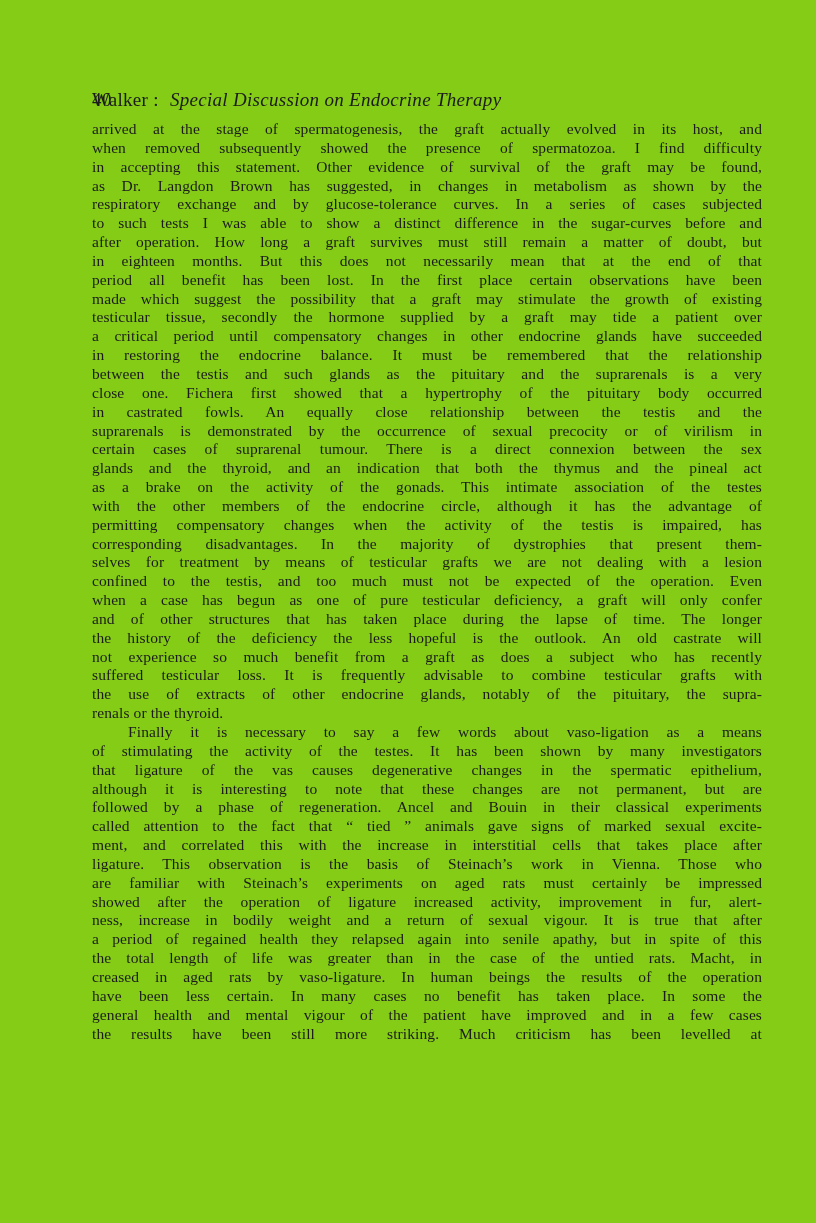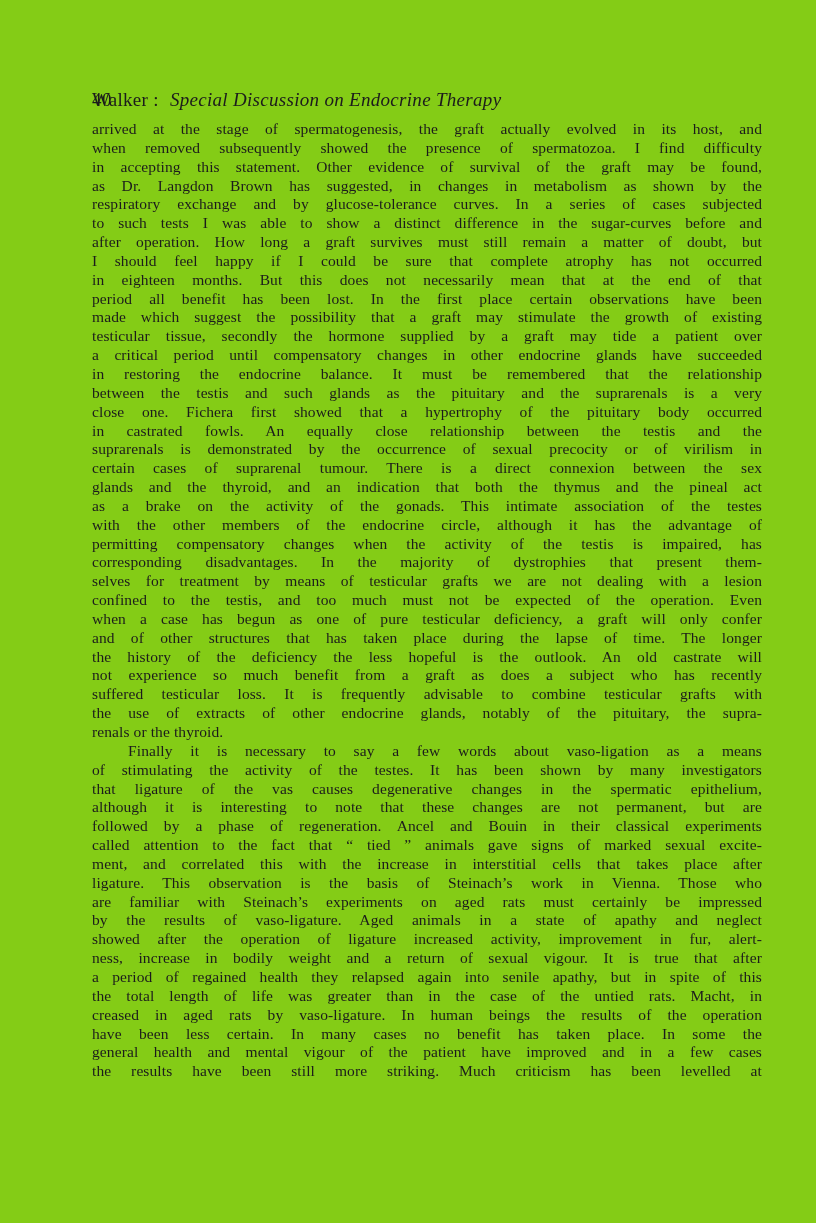--- a/index.html
+++ b/index.html
@@ -81,21 +81,20 @@
 
   <main class="text-column">
     <div class="paragraph">
         <div class="line">arrived at the stage of spermatogenesis, the graft actually evolved in its host, and</div>
         <div class="line">when removed subsequently showed the presence of spermatozoa.  I find difficulty</div>
         <div class="line">in accepting this statement.  Other evidence of survival of the graft may be found,</div>
         <div class="line">as Dr. Langdon Brown has suggested, in changes in metabolism as shown by the</div>
         <div class="line">respiratory exchange and by glucose-tolerance curves.  In a series of cases subjected</div>
         <div class="line">to such tests I was able to show a distinct difference in the sugar-curves before and</div>
         <div class="line">after operation.  How long a graft survives must still remain a matter of doubt, but</div>
-        <div class="line">I should feel happy if I could be sure that complete atrophy has not occurred</div>
         <div class="line">in eighteen months.  But this does not necessarily mean that at the end of that</div>
         <div class="line">period all benefit has been lost.  In the first place certain observations have been</div>
         <div class="line">made which suggest the possibility that a graft may stimulate the growth of existing</div>
         <div class="line">testicular tissue, secondly the hormone supplied by a graft may tide a patient over</div>
         <div class="line">a critical period until compensatory changes in other endocrine glands have succeeded</div>
         <div class="line">in restoring the endocrine balance.  It must be remembered that the relationship</div>
         <div class="line">between the testis and such glands as the pituitary and the suprarenals is a very</div>
         <div class="line">close one.  Fichera first showed that a hypertrophy of the pituitary body occurred</div>
         <div class="line">in castrated fowls.  An equally close relationship between the testis and the</div>
         <div class="line">suprarenals is demonstrated by the occurrence of sexual precocity or of virilism in</div>
@@ -118,21 +117,20 @@
     <div class="paragraph para-justify-last">
         <div class="line indent">Finally it is necessary to say a few words about vaso-ligation as a means</div>
         <div class="line">of stimulating the activity of the testes.  It has been shown by many investigators</div>
         <div class="line">that ligature of the vas causes degenerative changes in the spermatic epithelium,</div>
         <div class="line">although it is interesting to note that these changes are not permanent, but are</div>
         <div class="line">followed by a phase of regeneration.  Ancel and Bouin in their classical experiments</div>
         <div class="line">called attention to the fact that “ tied ” animals gave signs of marked sexual excite-</div>
         <div class="line">ment, and correlated this with the increase in interstitial cells that takes place after</div>
         <div class="line">ligature.  This observation is the basis of Steinach’s work in Vienna.  Those who</div>
         <div class="line">are familiar with Steinach’s experiments on aged rats must certainly be impressed</div>
-        <div class="line">by the results of vaso-ligature.  Aged animals in a state of apathy and neglect</div>
         <div class="line">showed after the operation of ligature increased activity, improvement in fur, alert-</div>
         <div class="line">ness, increase in bodily weight and a return of sexual vigour.  It is true that after</div>
         <div class="line">a period of regained health they relapsed again into senile apathy, but in spite of this</div>
         <div class="line">the total length of life was greater than in the case of the untied rats.  Macht, in</div>
         <div class="line">creased in aged rats by vaso-ligature.  In human beings the results of the operation</div>
         <div class="line">have been less certain.  In many cases no benefit has taken place.  In some the</div>
         <div class="line">general health and mental vigour of the patient have improved and in a few cases</div>
         <div class="line last">the results have been still more striking.  Much criticism has been levelled at</div>
       </div>
   </main>

